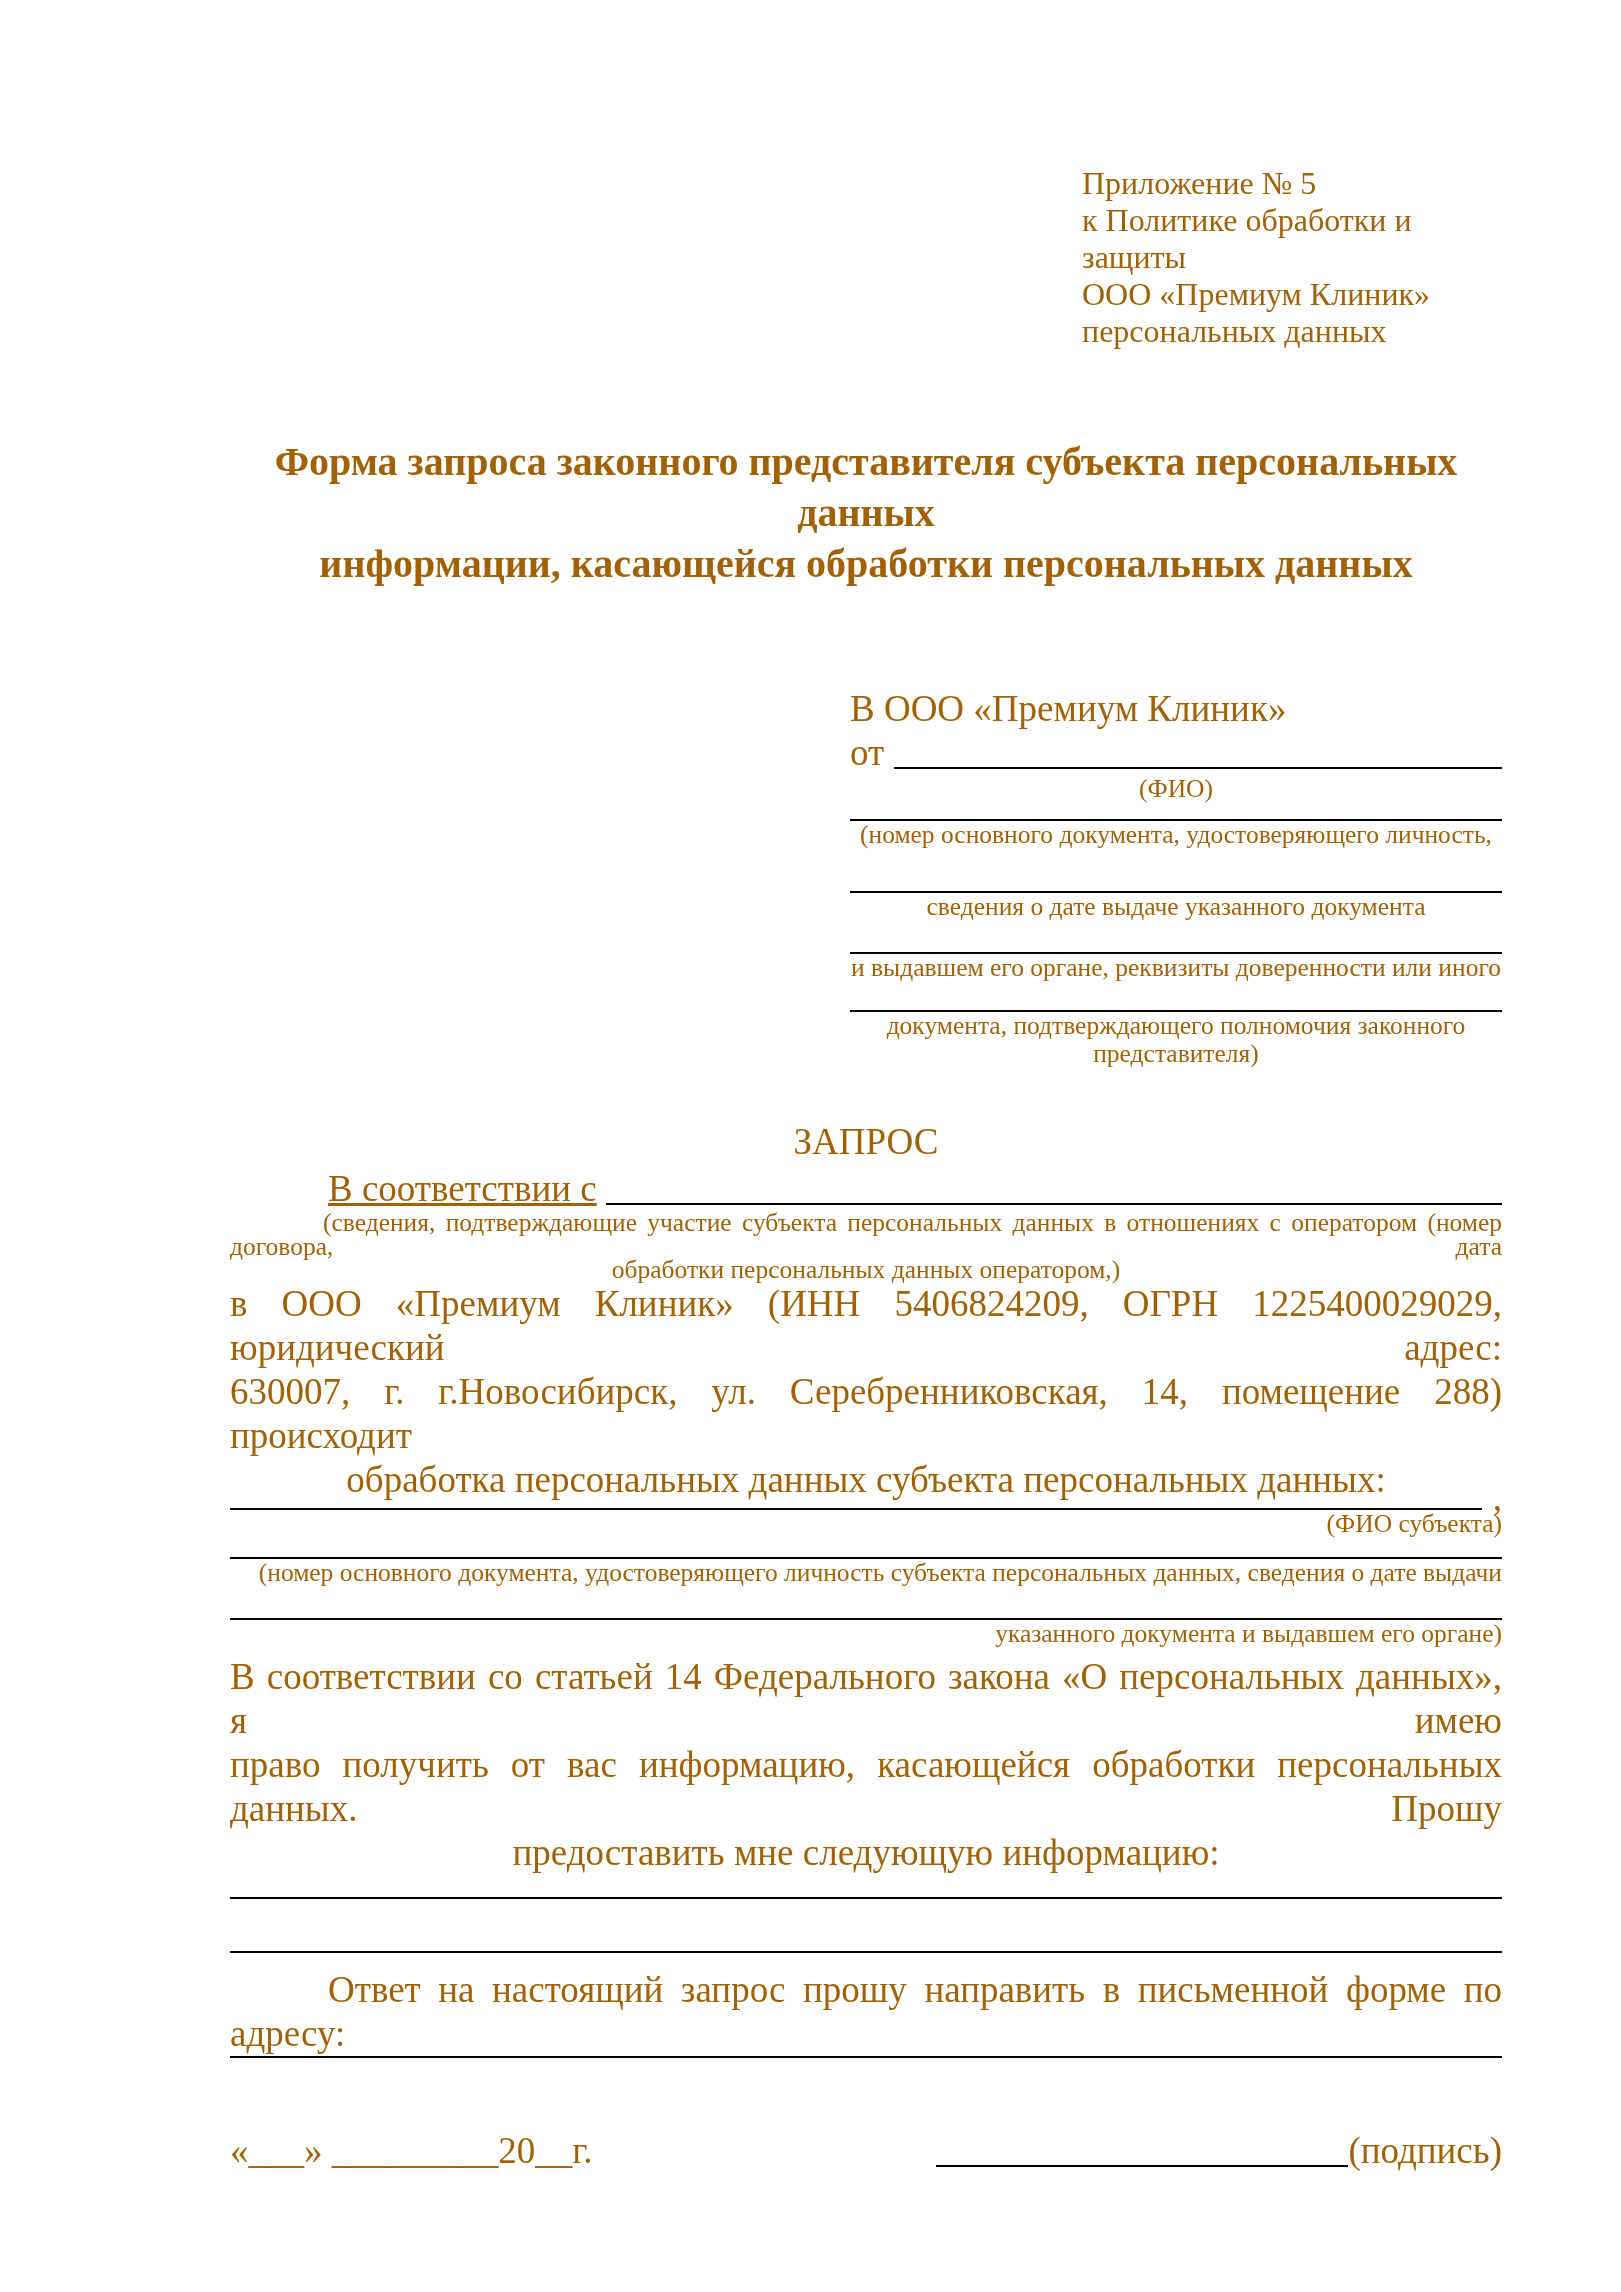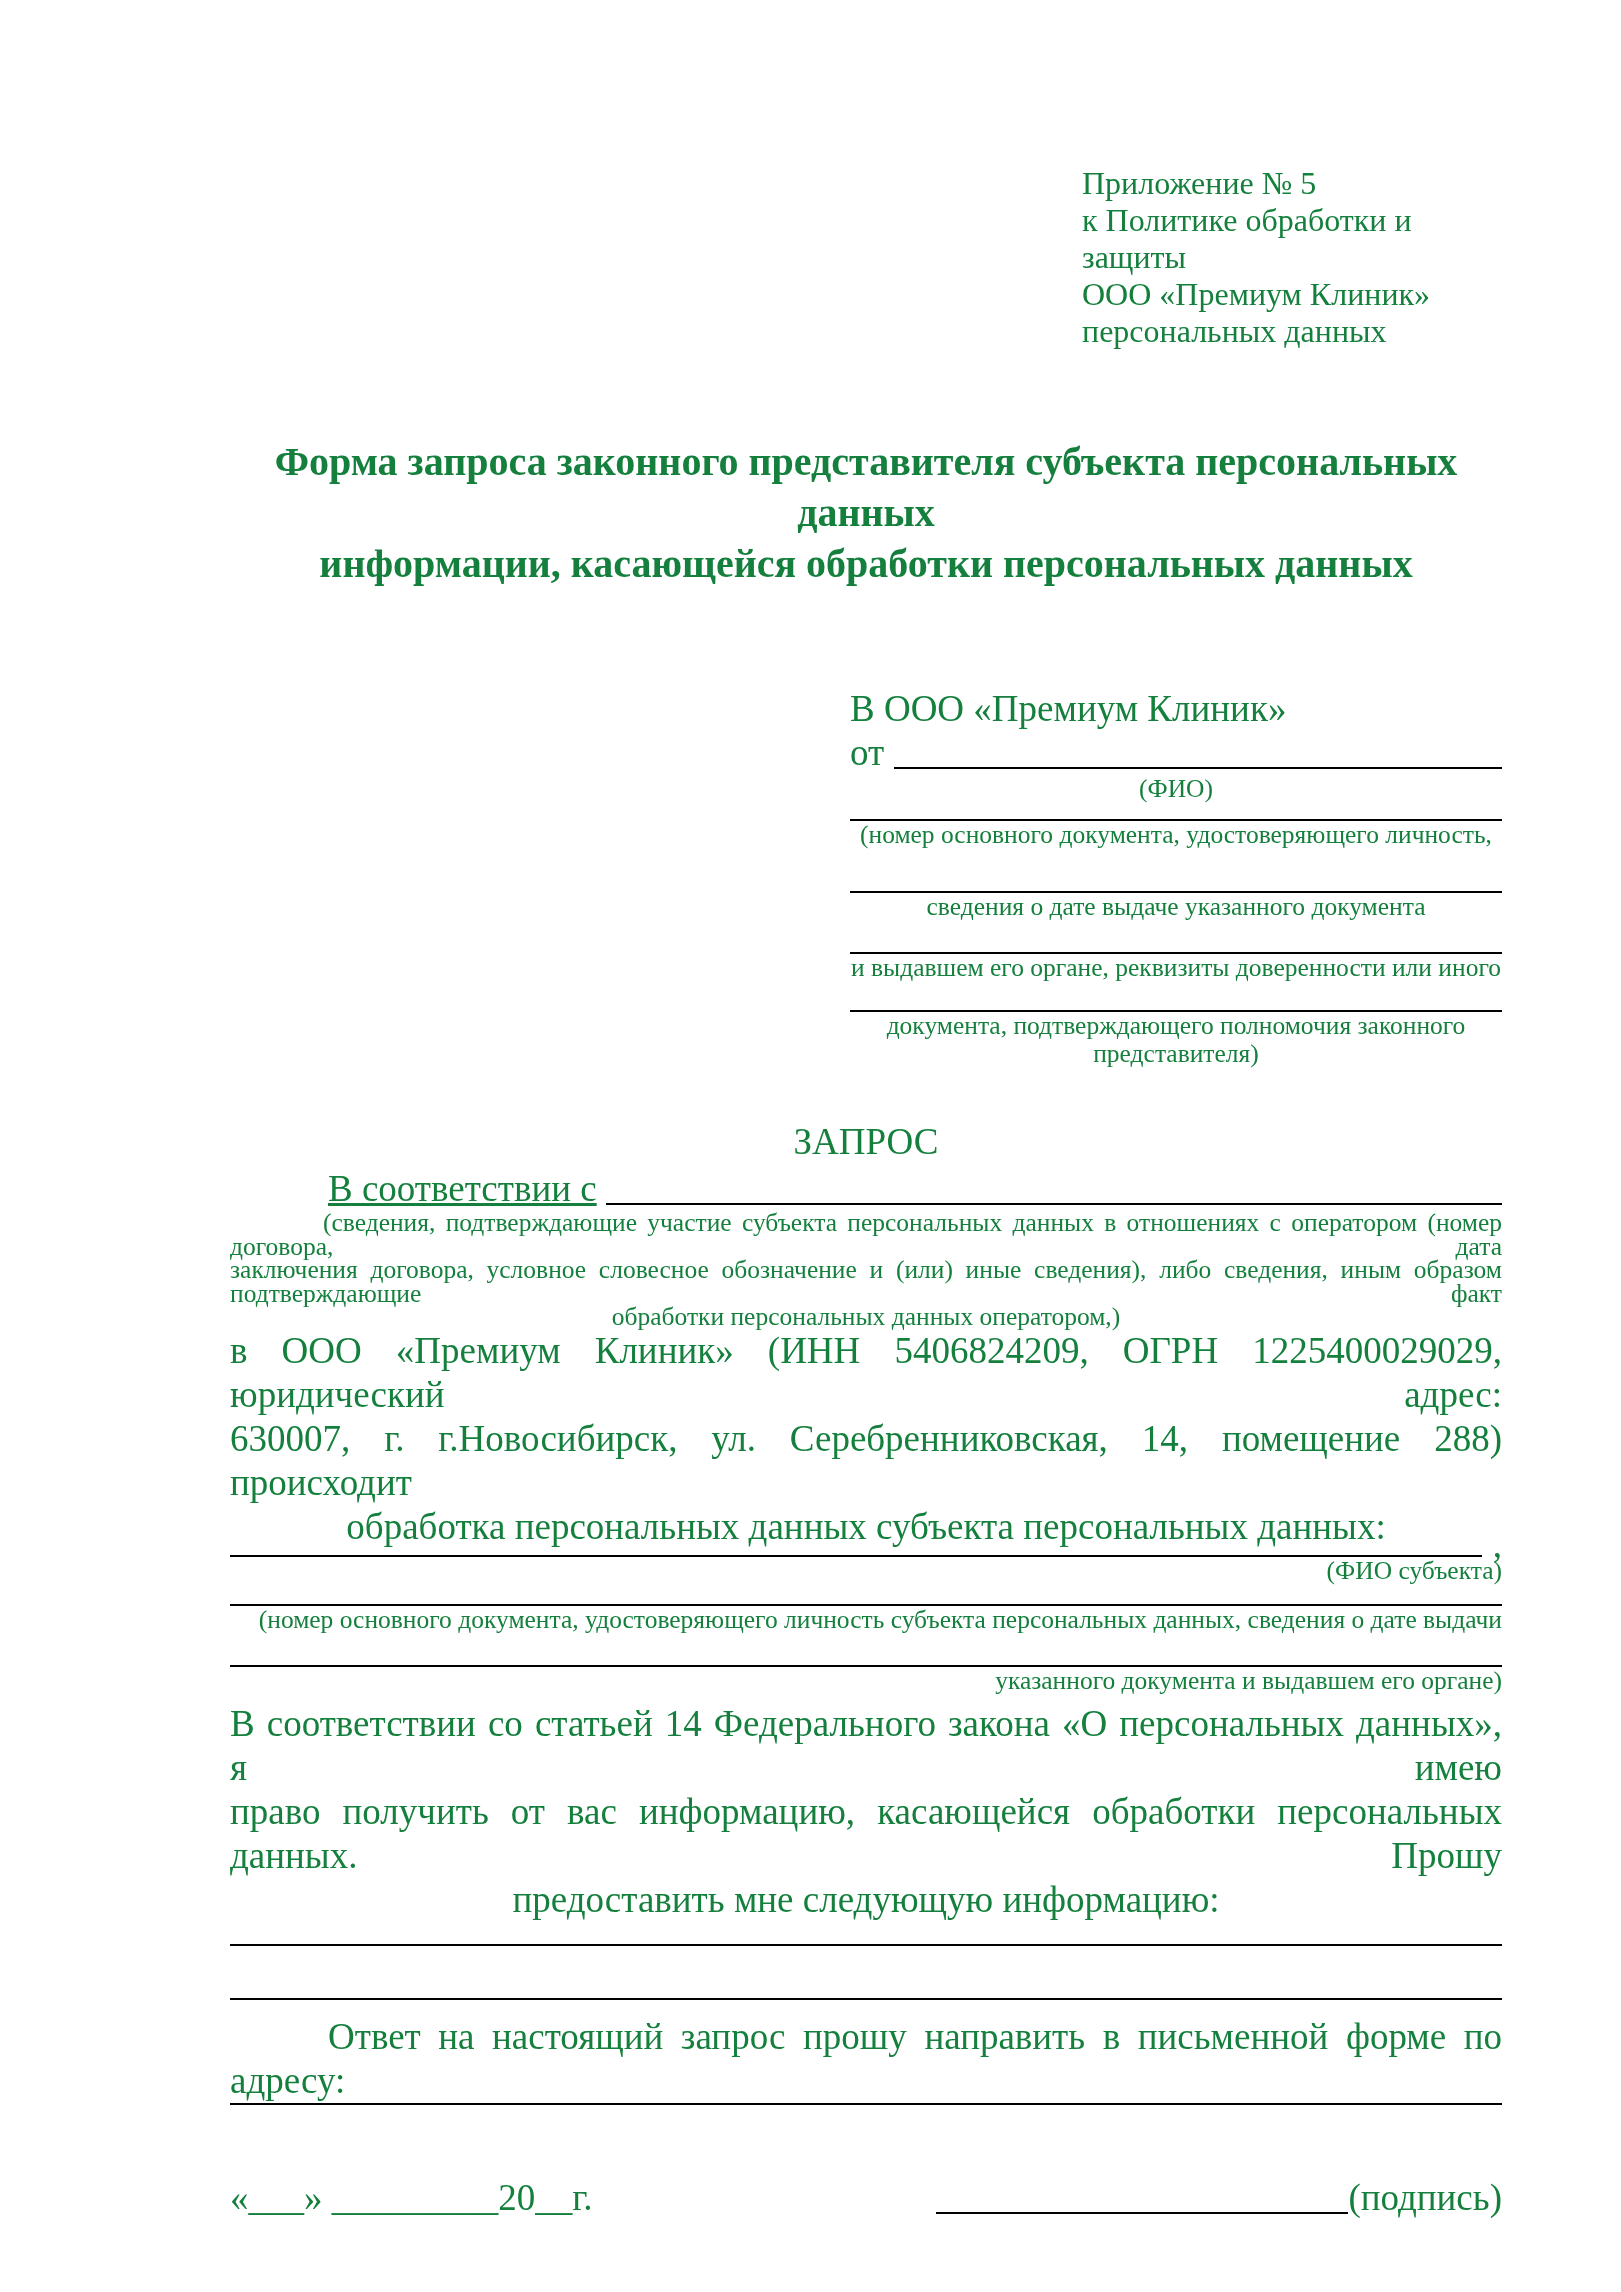--- a/index.html
+++ b/index.html
@@ -1,19 +1,19 @@
 <!DOCTYPE html>
 <html><head>
 <meta charset="utf-8">
 <style>
   html, body { margin:0; padding:0; background:#ffffff; }
   .page {
     position:relative;
     width:1621px; height:2260px;
-    background:#ffffff; color:#15803d;
+    background:#ffffff; color:#a16207;
     font-family:"Liberation Serif","DejaVu Serif",serif;
     box-sizing:border-box;
     padding:165px 119px 0 230px;
     overflow:hidden;
   }
   
   .annex { margin-left:852px; font-size:32px; line-height:37px; }
   
   .title { margin-top:86px; text-align:center; font-weight:bold; font-size:40px; line-height:51px; }
   
@@ -96,21 +96,20 @@
 
   <div class="req-heading">ЗАПРОС</div>
 
   <div class="accordance">
     <span class="lbl">В соответствии с</span>
     <span class="fill"></span>
   </div>
 
   <div class="acc-caption">
     <div class="jl ind95">(сведения, подтверждающие участие субъекта персональных данных в отношениях с оператором (номер договора, дата</div>
-    <div class="jl">заключения договора, условное словесное обозначение и (или) иные сведения), либо сведения, иным образом подтверждающие факт</div>
     <div class="ll">обработки персональных данных оператором,)</div>
   </div>
 
   <div class="body-par">
     <div class="jl">в ООО «Премиум Клиник» (ИНН 5406824209, ОГРН 1225400029029, юридический адрес:</div>
     <div class="jl">630007, г. г.Новосибирск, ул. Серебренниковская, 14, помещение 288) происходит</div>
     <div class="ll">обработка персональных данных субъекта персональных данных:</div>
   </div>
 
   <div class="fio-row">

